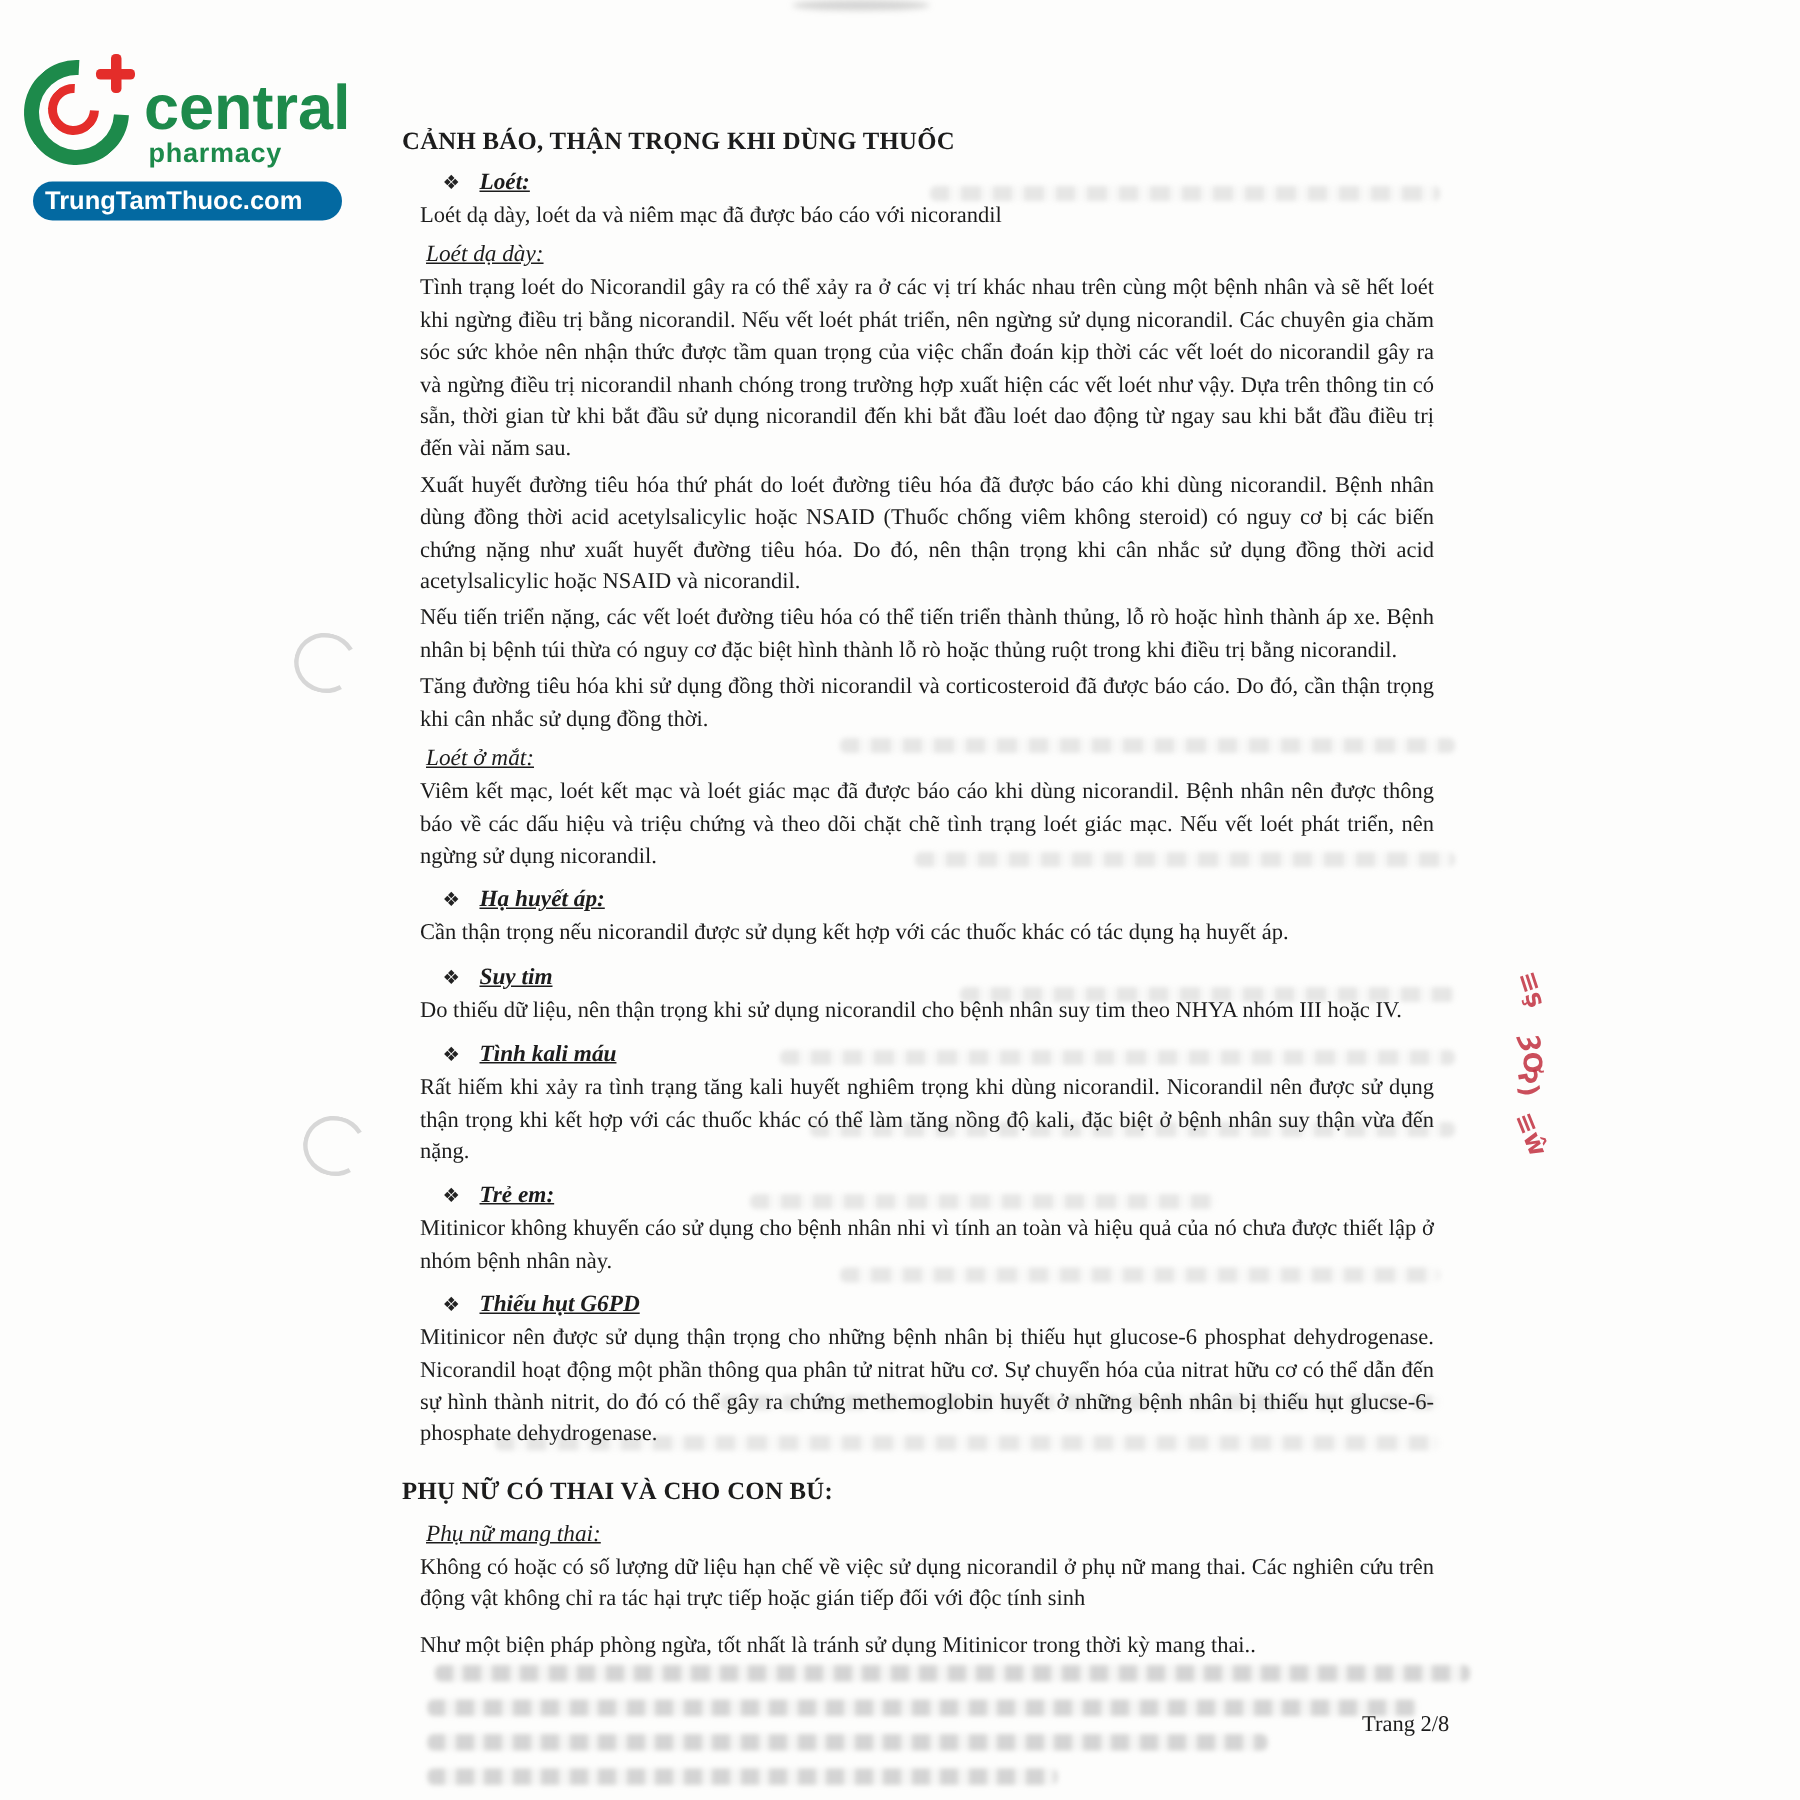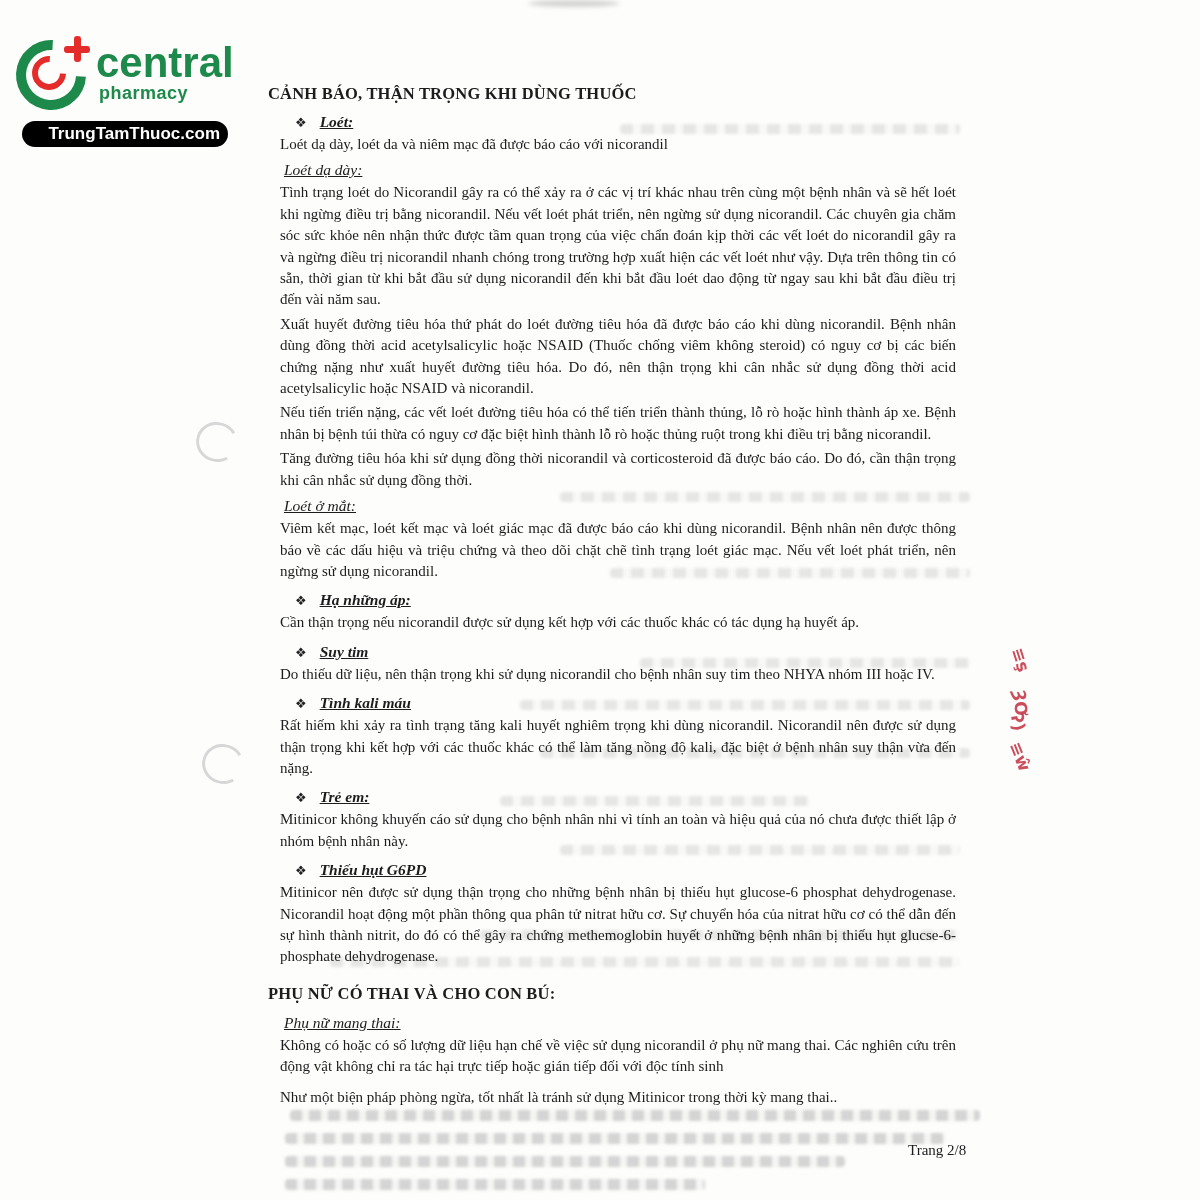--- a/index.html
+++ b/index.html
@@ -3,41 +3,41 @@
 <meta charset="utf-8">
 <style>
   html,body{margin:0;padding:0;}
   body{
     width:1200px;height:1200px;position:relative;overflow:hidden;
     background:#fdfdfc;color:#1c1c1c;
     font-family:"Liberation Serif","DejaVu Serif",serif;
   }
   
   .logo{position:absolute;left:12px;top:34px;width:240px;}
-  .logo-top{display:flex;align-items:center;}
+  .logo-top{display:flex;align-items:flex-end;}
   .c-mark{position:relative;width:78px;height:78px;flex:0 0 auto;}
   .c-outer{
     position:absolute;left:4px;top:6px;width:50px;height:50px;border-radius:50%;
     border:10px solid #1d8a4b;border-right-color:transparent;transform:rotate(-42deg);
   }
   .c-inner{
     position:absolute;left:20px;top:22px;width:22px;height:22px;border-radius:50%;
     border:6px solid #e42d2a;border-right-color:transparent;transform:rotate(-42deg);
   }
   .plus-icon{position:absolute;left:52px;top:2px;width:26px;height:26px;}
   .plus-icon i{position:absolute;background:#e42d2a;border-radius:3px;}
   .plus-icon i.h{left:0;top:10px;width:26px;height:7px;}
   .plus-icon i.v{left:10px;top:0;width:7px;height:26px;}
   .logo-words{margin-left:6px;font-family:"Liberation Sans","DejaVu Sans",sans-serif;}
   .brand-word{color:#1d8a4b;font-size:42px;font-weight:bold;line-height:40px;letter-spacing:0px;}
   .brand-sub{color:#1d8a4b;font-size:18px;font-weight:bold;line-height:20px;padding-left:3px;letter-spacing:0.5px;}
   .brand-banner{
-    margin-top:9px;margin-left:10px;width:190px;background:#000000;color:#ffffff;
+    margin-top:9px;margin-left:10px;width:190px;background:#0369a1;color:#ffffff;
     font-family:"Liberation Sans","DejaVu Sans",sans-serif;font-weight:bold;font-size:17px;
-    text-align:right;padding:3px 8px;border-radius:15px;
+    text-align:left;padding:3px 8px;border-radius:15px;
   }
   
   .content{position:absolute;left:268px;top:84px;width:700px;}
   .section-title{font-weight:bold;font-size:16.5px;letter-spacing:0.2px;margin:0;}
   .bullet-item{padding-left:27px;margin:9px 0 3px 0;}
   .bullet-glyph{font-size:13px;margin-right:13px;color:#222;}
   .bullet-label{font-weight:bold;font-style:italic;text-decoration:underline;font-size:15.5px;}
   .sub-heading{font-style:italic;text-decoration:underline;font-size:15.5px;margin:6px 0 2px 16px;}
   .para{margin:3px 12px;font-size:15px;line-height:21.4px;text-align:justify;}
   
@@ -117,21 +117,21 @@
     <div class="section-title b0">CẢNH BÁO, THẬN TRỌNG KHI DÙNG THUỐC</div>
     <div class="bullet-item b1"><span class="bullet-glyph">❖</span><span class="bullet-label">Loét:</span></div>
     <p class="para b2">Loét dạ dày, loét da và niêm mạc đã được báo cáo với nicorandil</p>
     <div class="sub-heading b3">Loét dạ dày:</div>
     <p class="para b4">Tình trạng loét do Nicorandil gây ra có thể xảy ra ở các vị trí khác nhau trên cùng một bệnh nhân và sẽ hết loét khi ngừng điều trị bằng nicorandil. Nếu vết loét phát triển, nên ngừng sử dụng nicorandil. Các chuyên gia chăm sóc sức khỏe nên nhận thức được tầm quan trọng của việc chẩn đoán kịp thời các vết loét do nicorandil gây ra và ngừng điều trị nicorandil nhanh chóng trong trường hợp xuất hiện các vết loét như vậy. Dựa trên thông tin có sẵn, thời gian từ khi bắt đầu sử dụng nicorandil đến khi bắt đầu loét dao động từ ngay sau khi bắt đầu điều trị đến vài năm sau.</p>
     <p class="para b5">Xuất huyết đường tiêu hóa thứ phát do loét đường tiêu hóa đã được báo cáo khi dùng nicorandil. Bệnh nhân dùng đồng thời acid acetylsalicylic hoặc NSAID (Thuốc chống viêm không steroid) có nguy cơ bị các biến chứng nặng như xuất huyết đường tiêu hóa. Do đó, nên thận trọng khi cân nhắc sử dụng đồng thời acid acetylsalicylic hoặc NSAID và nicorandil.</p>
     <p class="para b6">Nếu tiến triển nặng, các vết loét đường tiêu hóa có thể tiến triển thành thủng, lỗ rò hoặc hình thành áp xe. Bệnh nhân bị bệnh túi thừa có nguy cơ đặc biệt hình thành lỗ rò hoặc thủng ruột trong khi điều trị bằng nicorandil.</p>
     <p class="para b7">Tăng đường tiêu hóa khi sử dụng đồng thời nicorandil và corticosteroid đã được báo cáo. Do đó, cần thận trọng khi cân nhắc sử dụng đồng thời.</p>
     <div class="sub-heading b8">Loét ở mắt:</div>
     <p class="para b9">Viêm kết mạc, loét kết mạc và loét giác mạc đã được báo cáo khi dùng nicorandil. Bệnh nhân nên được thông báo về các dấu hiệu và triệu chứng và theo dõi chặt chẽ tình trạng loét giác mạc. Nếu vết loét phát triển, nên ngừng sử dụng nicorandil.</p>
-    <div class="bullet-item b10"><span class="bullet-glyph">❖</span><span class="bullet-label">Hạ những áp:</span></div>
+    <div class="bullet-item b10"><span class="bullet-glyph">❖</span><span class="bullet-label">Hạ huyết áp:</span></div>
     <p class="para b11">Cần thận trọng nếu nicorandil được sử dụng kết hợp với các thuốc khác có tác dụng hạ huyết áp.</p>
     <div class="bullet-item b12"><span class="bullet-glyph">❖</span><span class="bullet-label">Suy tim</span></div>
     <p class="para b13">Do thiếu dữ liệu, nên thận trọng khi sử dụng nicorandil cho bệnh nhân suy tim theo NHYA nhóm III hoặc IV.</p>
     <div class="bullet-item b14"><span class="bullet-glyph">❖</span><span class="bullet-label">Tình kali máu</span></div>
     <p class="para b15">Rất hiếm khi xảy ra tình trạng tăng kali huyết nghiêm trọng khi dùng nicorandil. Nicorandil nên được sử dụng thận trọng khi kết hợp với các thuốc khác có thể làm tăng nồng độ kali, đặc biệt ở bệnh nhân suy thận vừa đến nặng.</p>
     <div class="bullet-item b16"><span class="bullet-glyph">❖</span><span class="bullet-label">Trẻ em:</span></div>
     <p class="para b17">Mitinicor không khuyến cáo sử dụng cho bệnh nhân nhi vì tính an toàn và hiệu quả của nó chưa được thiết lập ở nhóm bệnh nhân này.</p>
     <div class="bullet-item b18"><span class="bullet-glyph">❖</span><span class="bullet-label">Thiếu hụt G6PD</span></div>
     <p class="para b19">Mitinicor nên được sử dụng thận trọng cho những bệnh nhân bị thiếu hụt glucose-6 phosphat dehydrogenase. Nicorandil hoạt động một phần thông qua phân tử nitrat hữu cơ. Sự chuyển hóa của nitrat hữu cơ có thể dẫn đến sự hình thành nitrit, do đó có thể gây ra chứng methemoglobin huyết ở những bệnh nhân bị thiếu hụt glucse-6-phosphate dehydrogenase.</p>
     <div class="section-title b20">PHỤ NỮ CÓ THAI VÀ CHO CON BÚ:</div>

